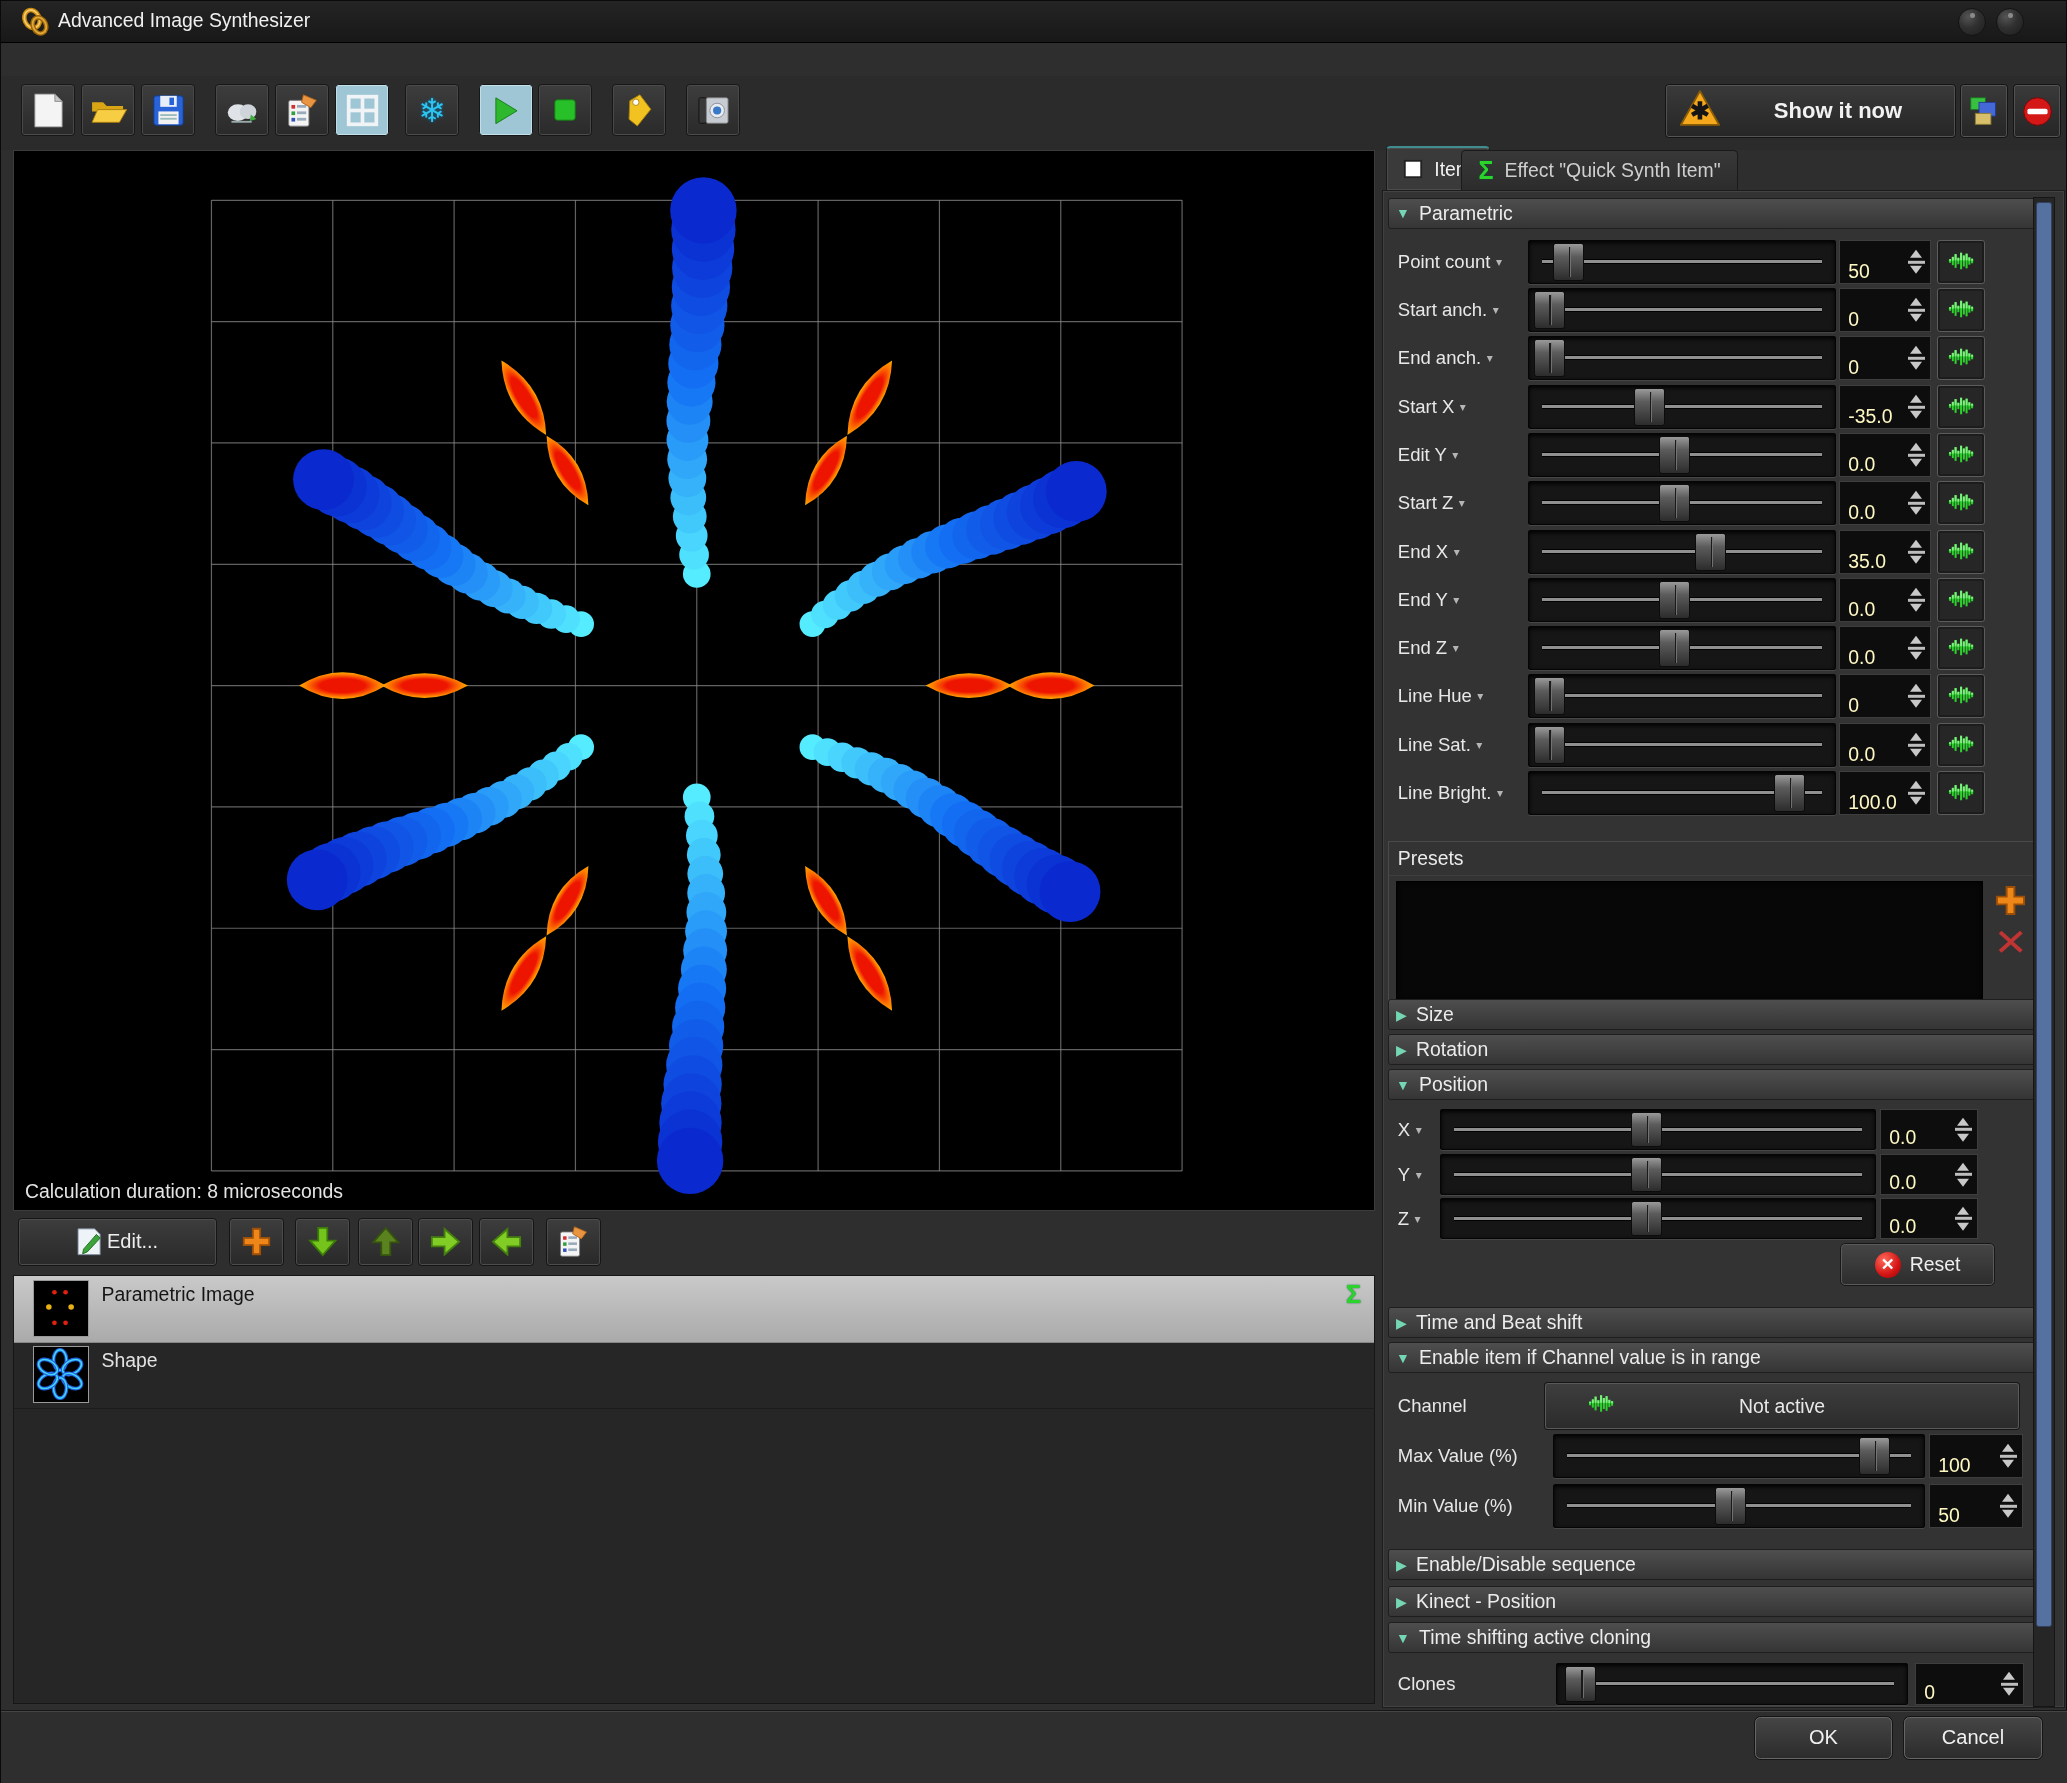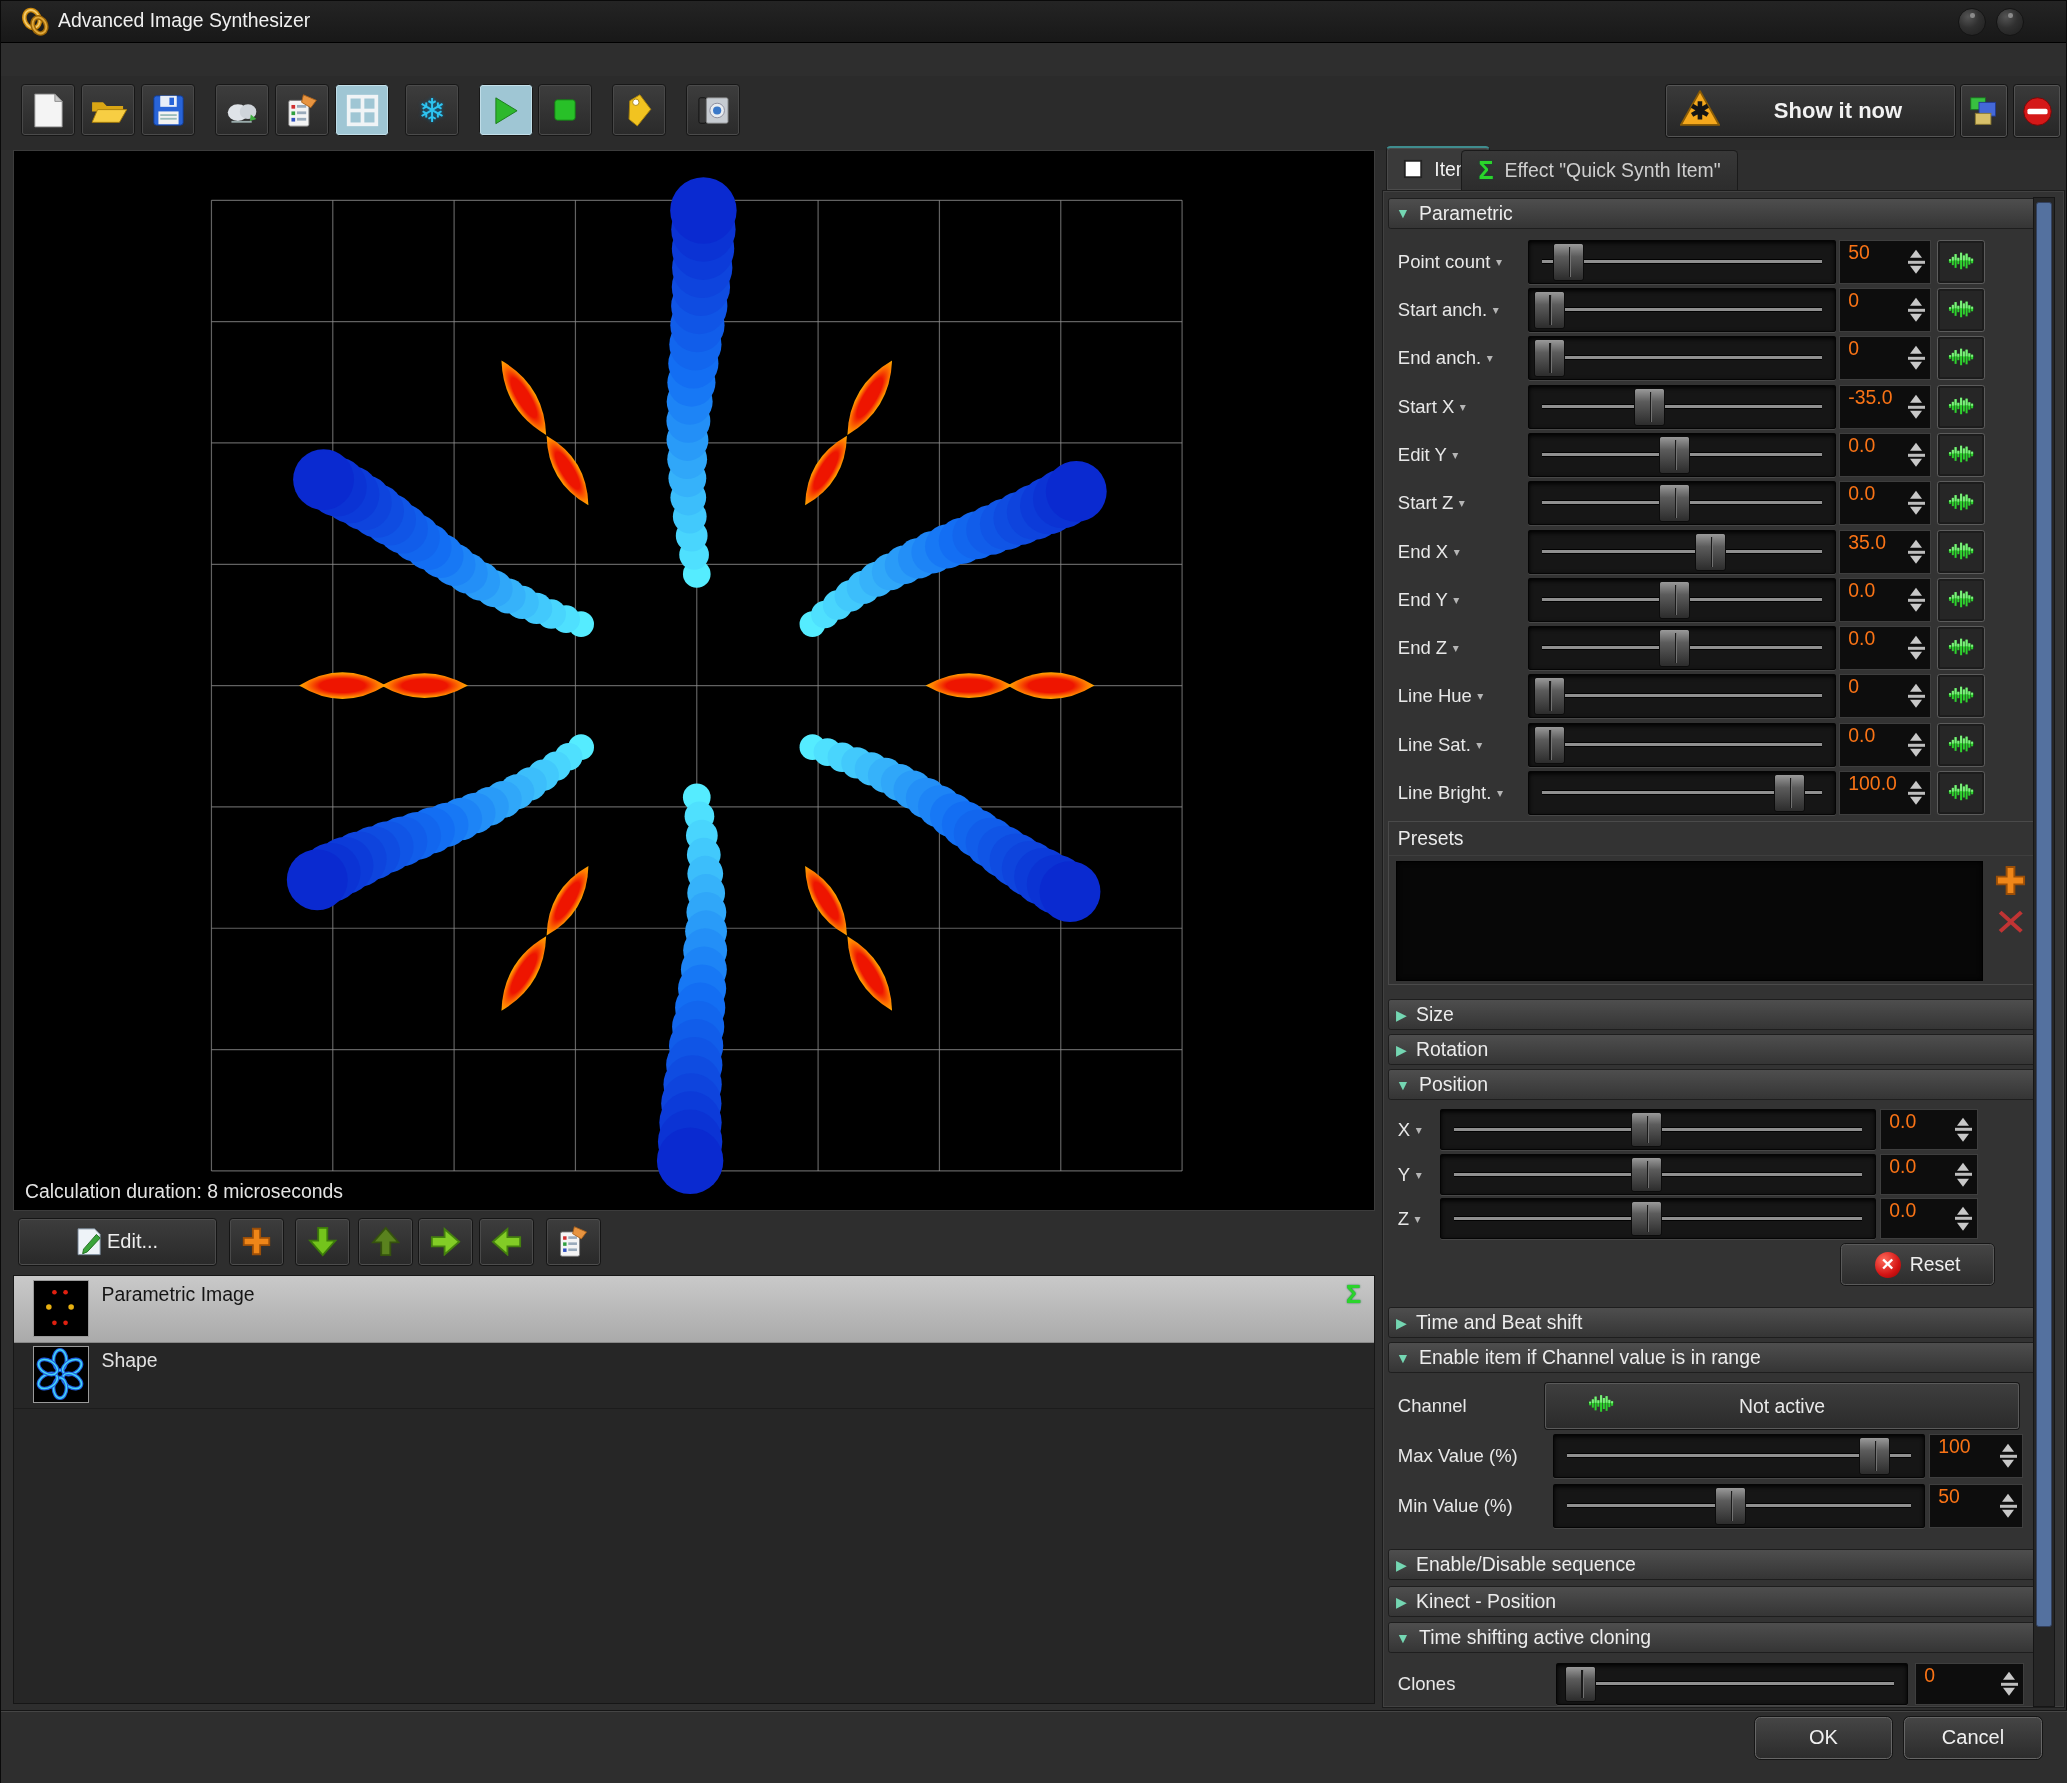--- a/index.html
+++ b/index.html
@@ -71,30 +71,30 @@
   .dd{color:#b5b5b5;font-size:12px;}
   .rslider{position:absolute;height:100%;background:#161616;border:0.9px solid #050505;
     box-shadow:inset 0 1.8px 4.6px #000,0 0.9px 0 #474747;box-sizing:border-box;border-radius:1.8px;}
   .rtrack{position:absolute;left:13px;right:13px;top:50%;height:2.8px;margin-top:-1.8px;background:#909090;
     box-shadow:0 0.9px 0 #000,0 -0.9px 0 #000;}
   .rthumb{position:absolute;top:1.8px;bottom:1.8px;width:31px;border-radius:2.8px;
     background:linear-gradient(#9a9a9a,#5c5c5c 35%,#2c2c2c);border:0.9px solid #0c0c0c;box-sizing:border-box;}
   .rthumb::after{content:"";position:absolute;left:50%;top:2.8px;bottom:2.8px;width:1.8px;background:#1a1a1a;
     box-shadow:0.9px 0 0 #777;}
   .rval{position:absolute;height:100%;background:#0d0d0d;border:0.9px solid #3e3e3e;box-sizing:border-box;
-    color:#f97316;font-size:19.4px;display:flex;align-items:flex-start;padding-left:8.3px;}
+    color:#fef9c3;font-size:19.4px;display:flex;align-items:flex-end;padding-left:8.3px;}
   .rspin{position:absolute;right:3.7px;top:50%;transform:translateY(-50%);width:20px;display:flex;
     flex-direction:column;align-items:center;gap:2.8px;}
   .sup{width:0;height:0;border-left:6.5px solid transparent;border-right:6.5px solid transparent;border-bottom:8.3px solid #c8c8c8;}
   .sdn{width:0;height:0;border-left:6.5px solid transparent;border-right:6.5px solid transparent;border-top:8.3px solid #c8c8c8;}
   .sbar{width:16.6px;height:2.8px;background:#bdbdbd;}
   .rwave{position:absolute;height:100%;width:48px;background:#262626;border:0.9px solid #5c5c5c;
     box-shadow:inset 0 0 0 1.8px #1b1b1b;box-sizing:border-box;border-radius:2.8px;display:flex;
     align-items:center;justify-content:center;padding:0;}
-  .presetgrp{position:absolute;left:4.6px;width:657px;border:0.9px solid #4a4a4a;box-sizing:border-box;}
+  .presetgrp{position:absolute;left:4.6px;width:657px;border:0.9px solid #4a4a4a;box-sizing:border-box;margin-top:20px;}
   .presethdr{height:33px;display:flex;align-items:center;padding-left:9.2px;color:#ececec;font-size:19.4px;
     border-bottom:0.9px solid #3e3e3e;}
   .presetbox{position:absolute;left:7.4px;top:39px;width:585px;height:118px;background:#070707;
     border:0.9px solid #000;box-shadow:inset 0 0 5.5px #000;}
   .resetbtn{position:absolute;width:153px;height:41px;border-radius:4.6px;
     background:linear-gradient(#454545,#2d2d2d);border:0.9px solid #5a5a5a;box-shadow:0 0 0 0.9px #161616;
     box-sizing:border-box;display:flex;align-items:center;justify-content:center;gap:9.2px;color:#efefef;font-size:19.4px;}
   .chbtn{position:absolute;height:100%;background:linear-gradient(#3e3e3e,#2b2b2b);border:0.9px solid #5a5a5a;
     box-shadow:0 0 0 0.9px #151515;box-sizing:border-box;border-radius:2.8px;color:#e8e8e8;font-size:19.4px;
     display:flex;align-items:center;justify-content:center;}

